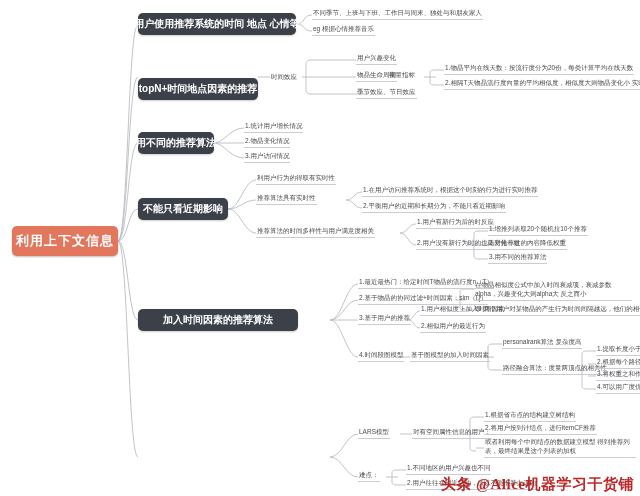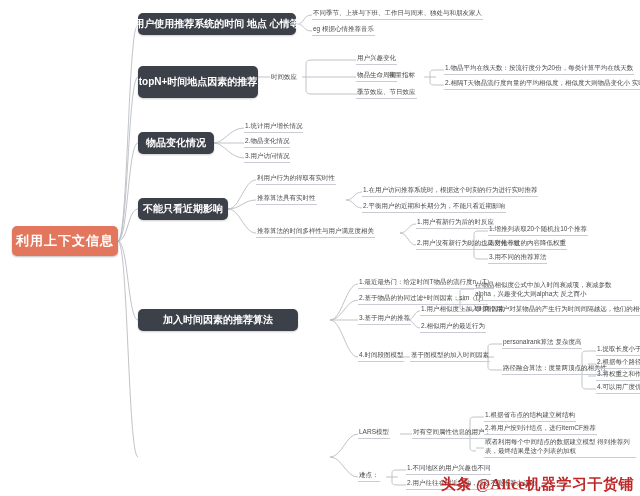--- a/index.html
+++ b/index.html
@@ -133,30 +133,30 @@
       <path d="M398,485 L406,485"></path>
     </g>
   </svg>
 
   <div class="node root" style="left:12px;top:226px;width:106px;height:30px;">利用上下文信息</div>
 
   <div class="node l1" style="left:138px;top:13px;width:158px;height:22px;">用户使用推荐系统的时间 地点 心情等</div>
   <div class="node leaf" style="left:312px;top:9px;">不同季节、上班与下班、工作日与周末、独处与和朋友家人</div>
   <div class="node leaf" style="left:312px;top:25px;">eg 根据心情推荐音乐</div>
 
-  <div class="node l1" style="left:138px;top:66px;width:120px;height:32px;">topN+时间地点因素的推荐</div>
+  <div class="node l1" style="left:138px;top:78px;width:120px;height:22px;">topN+时间地点因素的推荐</div>
   <div class="node lbl" style="left:270px;top:73px;">时间效应</div>
   <div class="node leaf" style="left:356px;top:54px;">用户兴趣变化</div>
   <div class="node leaf" style="left:356px;top:71px;">物品生命周期</div>
   <div class="node leaf" style="left:356px;top:88px;">季节效应、节日效应</div>
   <div class="node lbl" style="left:388px;top:71px;">衡量指标</div>
   <div class="node leaf" style="left:444px;top:64px;">1.物品平均在线天数：按流行度分为20份，每类计算平均在线天数</div>
   <div class="node leaf" style="left:444px;top:79px;">2.相隔T天物品流行度向量的平均相似度，相似度大则物品变化小 实时性低</div>
 
-  <div class="node l1" style="left:138px;top:132px;width:76px;height:22px;">物品变化情况</div>
+  <div class="node l1" style="left:138px;top:132px;width:76px;height:22px;">用不同的推荐算法</div>
   <div class="node leaf" style="left:244px;top:122px;">1.统计用户增长情况</div>
   <div class="node leaf" style="left:244px;top:137px;">2.物品变化情况</div>
   <div class="node leaf" style="left:244px;top:152px;">3.用户访问情况</div>
 
   <div class="node l1" style="left:138px;top:198px;width:90px;height:22px;">不能只看近期影响</div>
   <div class="node leaf" style="left:256px;top:174px;">利用户行为的得取有实时性</div>
   <div class="node leaf" style="left:256px;top:194px;">推荐算法具有实时性</div>
   <div class="node leaf" style="left:362px;top:186px;">1.在用户访问推荐系统时，根据这个时刻的行为进行实时推荐</div>
   <div class="node leaf" style="left:362px;top:202px;">2.平衡用户的近期和长期分为，不能只看近期影响</div>
   <div class="node leaf" style="left:256px;top:227px;">推荐算法的时间多样性与用户满意度相关</div>

